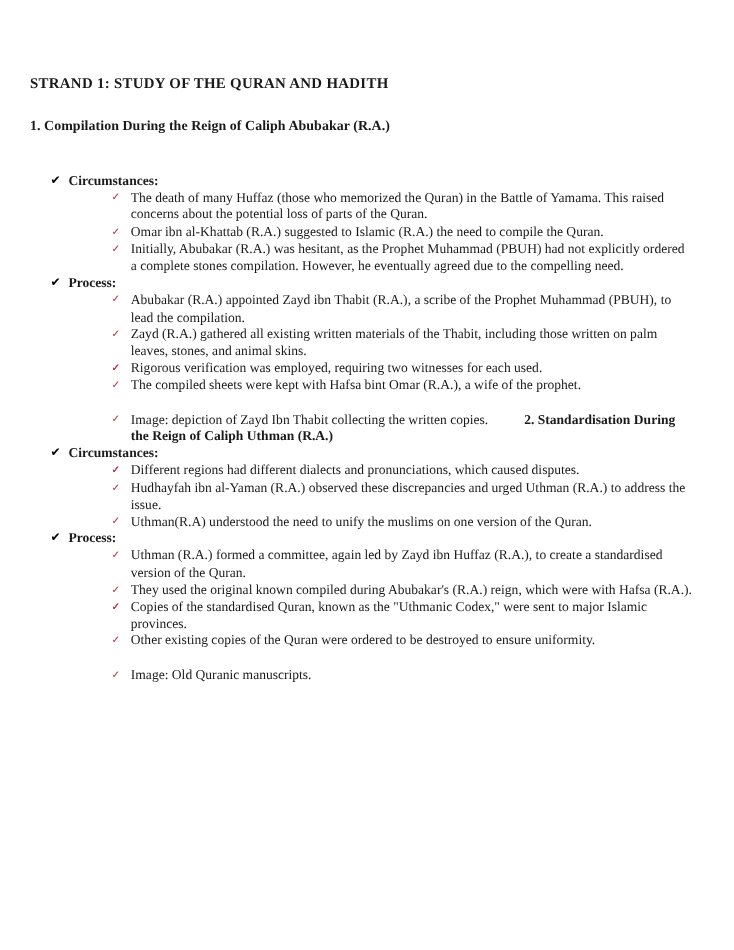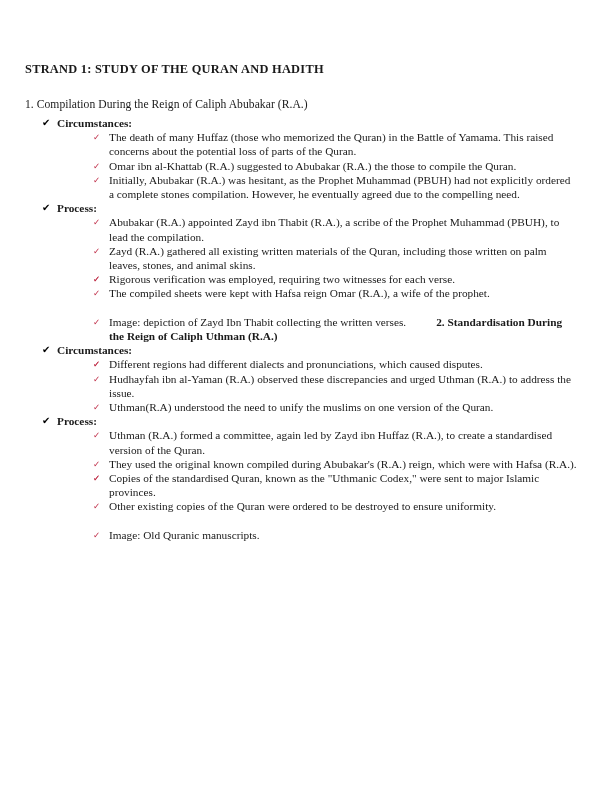--- a/index.html
+++ b/index.html
@@ -29,24 +29,24 @@
   
   .doc-title {
     font-size: 12.4px;
     font-weight: bold;
     letter-spacing: 0.25px;
     line-height: 14px;
     margin: 0 0 22px 0;
   }
   .section-heading {
     font-size: 11.6px;
-    font-weight: normal;
+    font-weight: bold;
     letter-spacing: 0.05px;
     line-height: 14px;
-    margin: 0 0 4px 0;
+    margin: 0 0 32px 0;
   }
 
   
   .lvl1-list {
     list-style: none;
     margin: 0;
     padding: 0;
   }
   .lvl1-item {
     position: relative;
@@ -121,57 +121,57 @@
         <span class="tick1">✔</span>
         <span>Circumstances:</span>
       </div>
       <ul class="lvl2-list">
         <li class="lvl2-item">
           <span class="tick2">✓</span>
           <span>The death of many Huffaz (those who memorized the Quran) in the Battle of Yamama. This raised concerns about the potential loss of parts of the Quran.</span>
         </li>
         <li class="lvl2-item">
           <span class="tick2">✓</span>
-          <span>Omar ibn al-Khattab (R.A.) suggested to Abubakar (R.A.) the those to compile the Quran.</span>
+          <span>Omar ibn al-Khattab (R.A.) suggested to Islamic (R.A.) the need to compile the Quran.</span>
         </li>
         <li class="lvl2-item">
           <span class="tick2">✓</span>
           <span>Initially, Abubakar (R.A.) was hesitant, as the Prophet Muhammad (PBUH) had not explicitly ordered a complete stones compilation. However, he eventually agreed due to the compelling need.</span>
         </li>
       </ul>
     </li>
 
     <li class="lvl1-item">
       <div class="lvl1-head">
         <span class="tick1">✔</span>
         <span>Process:</span>
       </div>
       <ul class="lvl2-list">
         <li class="lvl2-item">
           <span class="tick2">✓</span>
           <span>Abubakar (R.A.) appointed Zayd ibn Thabit (R.A.), a scribe of the Prophet Muhammad (PBUH), to lead the compilation.</span>
         </li>
         <li class="lvl2-item">
           <span class="tick2">✓</span>
-          <span>Zayd (R.A.) gathered all existing written materials of the Quran, including those written on palm leaves, stones, and animal skins.</span>
-        </li>
-        <li class="lvl2-item">
-          <span class="tick2">✓</span>
-        </li>
-        <li class="lvl2-item">
-          <span class="tick2">✓</span>
-          <span>Rigorous verification was employed, requiring two witnesses for each verse.</span>
-        </li>
-        <li class="lvl2-item">
-          <span class="tick2">✓</span>
-          <span>The compiled sheets were kept with Hafsa reign Omar (R.A.), a wife of the prophet.</span>
+          <span>Zayd (R.A.) gathered all existing written materials of the Thabit, including those written on palm leaves, stones, and animal skins.</span>
+        </li>
+        <li class="lvl2-item">
+          <span class="tick2">✓</span>
+        </li>
+        <li class="lvl2-item">
+          <span class="tick2">✓</span>
+          <span>Rigorous verification was employed, requiring two witnesses for each used.</span>
+        </li>
+        <li class="lvl2-item">
+          <span class="tick2">✓</span>
+          <span>The compiled sheets were kept with Hafsa bint Omar (R.A.), a wife of the prophet.</span>
         </li>
         <li class="lvl2-item spaced-before">
           <span class="tick2">✓</span>
-          <span>Image: depiction of Zayd Ibn Thabit collecting the written verses.</span><span class="wide-gap"></span><span class="inline-bold">2.</span>
+          <span>Image: depiction of Zayd Ibn Thabit collecting the written copies.</span><span class="wide-gap"></span><span class="inline-bold">2.</span>
           <span class="inline-bold">Standardisation During the Reign of Caliph Uthman (R.A.)</span>
         </li>
       </ul>
     </li>
 
     <li class="lvl1-item">
       <div class="lvl1-head">
         <span class="tick1">✔</span>
         <span>Circumstances:</span>
       </div>

